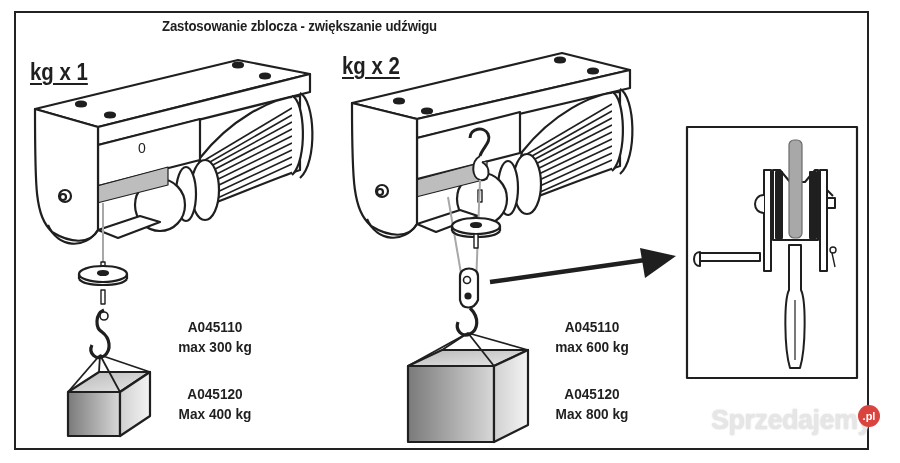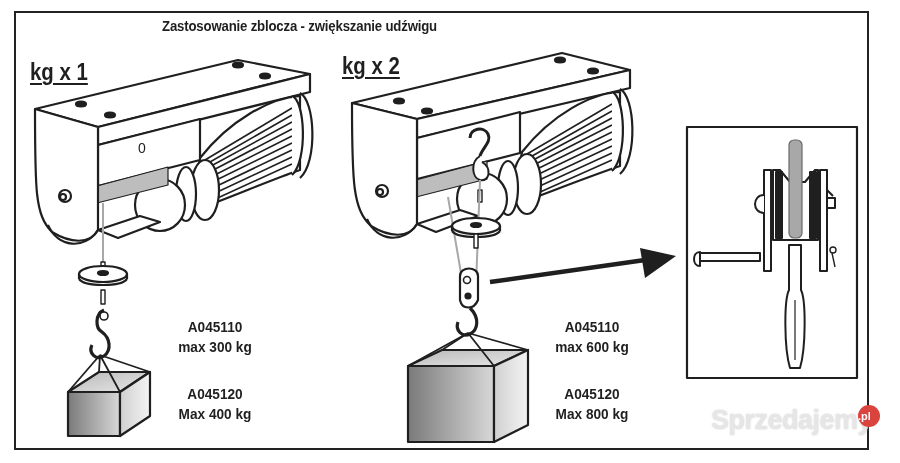--- a/index.html
+++ b/index.html
@@ -3,21 +3,21 @@
   <meta charset="utf-8">
   <style>
     html, body { margin: 0; padding: 0; background: #ffffff; }
     body { width: 900px; height: 463px; position: relative; overflow: hidden; font-family: "Liberation Sans", sans-serif; }
     .frame { position: absolute; left: 14px; top: 11px; width: 855px; height: 439px; border: 2px solid #222; box-sizing: border-box; background: #fff; }
     .title { position: absolute; left: 162px; top: 17px; font-size: 15px; font-weight: bold; color: #1f1f1f; letter-spacing: -0.2px; transform: scaleX(0.88); transform-origin: left top; white-space: nowrap; }
     .kg-label { position: absolute; font-size: 24px; font-weight: bold; color: #1f1f1f; text-decoration: underline; text-decoration-thickness: 2px; text-underline-offset: 3px; transform: scaleX(0.85); transform-origin: left top; white-space: nowrap; }
     .spec { position: absolute; font-size: 15.5px; font-weight: bold; color: #1f1f1f; text-align: center; line-height: 20px; transform: scaleX(0.88); transform-origin: center top; white-space: nowrap; }
     svg.art { position: absolute; left: 0; top: 0; }
     .watermark { position: absolute; left: 711px; top: 405px; font-size: 27px; font-weight: bold; color: #e6e6e6; text-shadow: 0 0 2px #cfcfcf; letter-spacing: -0.5px; white-space: nowrap; }
-    .wm-badge { position: absolute; left: 858px; top: 405px; width: 22px; height: 22px; border-radius: 50%; background: #d9443e; color: #fff; font-size: 11px; font-weight: bold; line-height: 22px; }
+    .wm-badge { position: absolute; left: 858px; top: 405px; width: 22px; height: 22px; border-radius: 50%; background: #d9443e; color: #fff; font-size: 11px; font-weight: bold; text-align: center; line-height: 22px; }
   </style>
 </head>
 <body>
 
 <div class="frame"></div>
 
 <div class="title">Zastosowanie zblocza - zwiększanie udźwigu</div>
 
 <div class="kg-label" style="left:30px; top:58px;">kg x 1</div>
 <div class="kg-label" style="left:342px; top:52px;">kg x 2</div>

